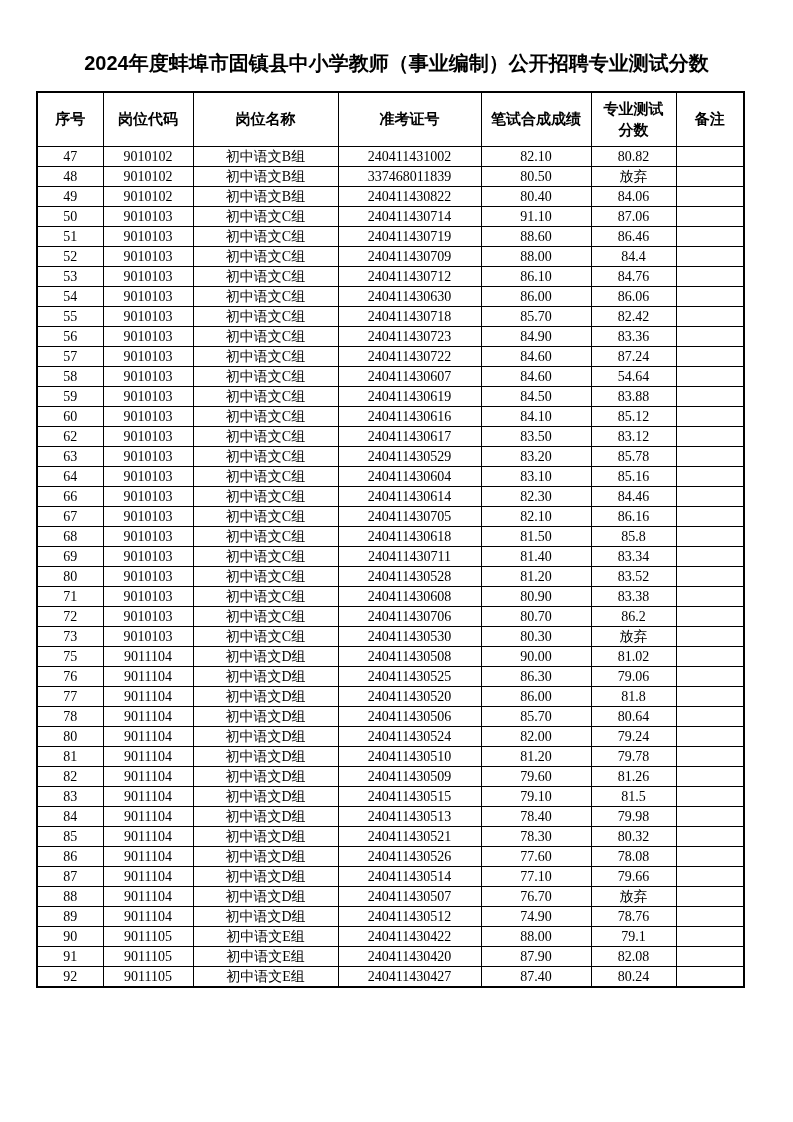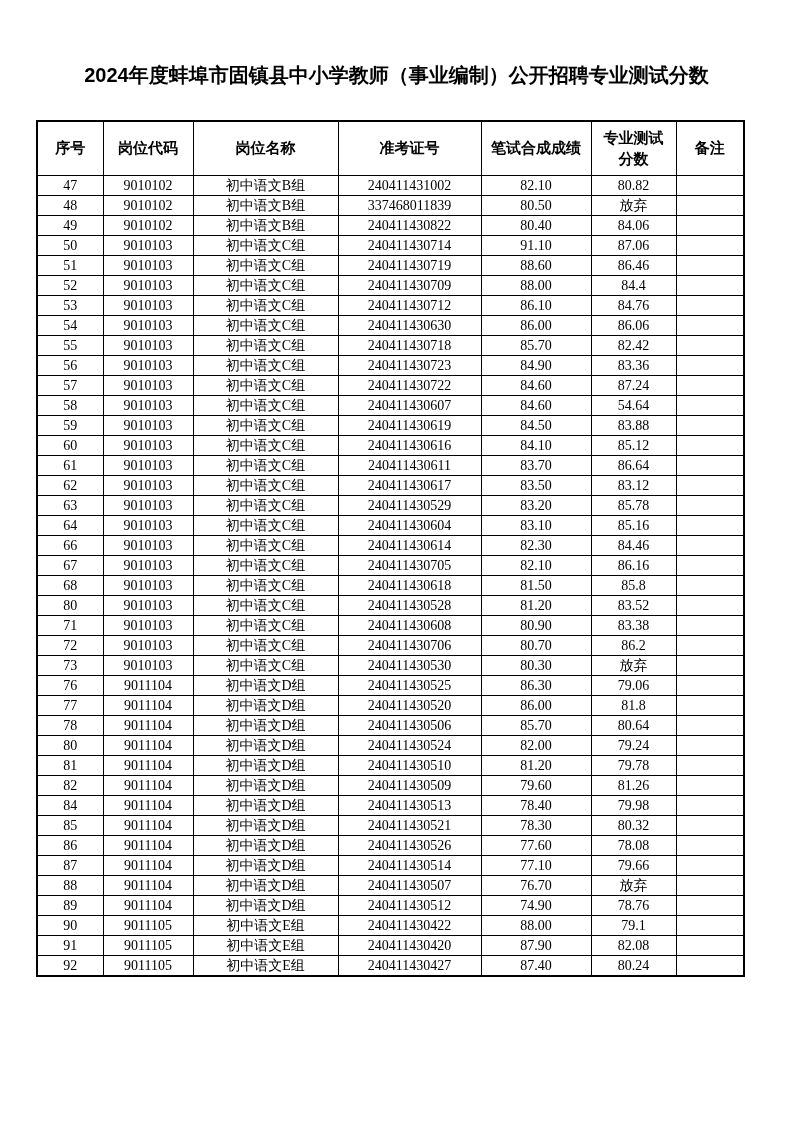--- a/index.html
+++ b/index.html
@@ -11,34 +11,34 @@
     font-family: "Liberation Serif", "DejaVu Serif", serif;
     color: #000000;
   }
   .page {
     position: relative;
     width: 793px;
     height: 1122px;
     overflow: hidden;
   }
   .title {
-    margin: 16px;
+    margin: 4px;
     padding-top: 47px;
     text-align: center;
     font-family: "Liberation Sans", "DejaVu Sans", sans-serif;
     font-weight: bold;
     font-size: 20px;
     line-height: 1.2;
     letter-spacing: 0px;
   }
   table.score-table {
     border-collapse: collapse;
     table-layout: fixed;
     margin-left: 36px;
-    margin-top: 33px;
+    margin-top: 16px;
     width: 707px;
     border: 2.5px solid #000000;
   }
   .score-table th, .score-table td {
     border: 1.5px solid #000000;
     text-align: center;
     vertical-align: middle;
     padding: 0 2px;
     overflow: hidden;
   }
@@ -213,29 +213,20 @@
         <tr>
     <td>60</td>
     <td>9010103</td>
     <td>初中语文C组</td>
     <td>240411430616</td>
     <td>84.10</td>
     <td>85.12</td>
     <td></td>
   </tr>
         <tr>
-    <td>61</td>
-    <td>9010103</td>
-    <td>初中语文C组</td>
-    <td>240411430611</td>
-    <td>83.70</td>
-    <td>86.64</td>
-    <td></td>
-  </tr>
-        <tr>
     <td>62</td>
     <td>9010103</td>
     <td>初中语文C组</td>
     <td>240411430617</td>
     <td>83.50</td>
     <td>83.12</td>
     <td></td>
   </tr>
         <tr>
     <td>63</td>
@@ -276,20 +267,29 @@
         <tr>
     <td>68</td>
     <td>9010103</td>
     <td>初中语文C组</td>
     <td>240411430618</td>
     <td>81.50</td>
     <td>85.8</td>
     <td></td>
   </tr>
         <tr>
+    <td>69</td>
+    <td>9010103</td>
+    <td>初中语文C组</td>
+    <td>240411430711</td>
+    <td>81.40</td>
+    <td>83.34</td>
+    <td></td>
+  </tr>
+        <tr>
     <td>80</td>
     <td>9010103</td>
     <td>初中语文C组</td>
     <td>240411430528</td>
     <td>81.20</td>
     <td>83.52</td>
     <td></td>
   </tr>
         <tr>
     <td>71</td>
@@ -312,20 +312,29 @@
         <tr>
     <td>73</td>
     <td>9010103</td>
     <td>初中语文C组</td>
     <td>240411430530</td>
     <td>80.30</td>
     <td>放弃</td>
     <td></td>
   </tr>
         <tr>
+    <td>75</td>
+    <td>9011104</td>
+    <td>初中语文D组</td>
+    <td>240411430508</td>
+    <td>90.00</td>
+    <td>81.02</td>
+    <td></td>
+  </tr>
+        <tr>
     <td>76</td>
     <td>9011104</td>
     <td>初中语文D组</td>
     <td>240411430525</td>
     <td>86.30</td>
     <td>79.06</td>
     <td></td>
   </tr>
         <tr>
     <td>77</td>
@@ -363,20 +372,29 @@
     <td>79.78</td>
     <td></td>
   </tr>
         <tr>
     <td>82</td>
     <td>9011104</td>
     <td>初中语文D组</td>
     <td>240411430509</td>
     <td>79.60</td>
     <td>81.26</td>
+    <td></td>
+  </tr>
+        <tr>
+    <td>83</td>
+    <td>9011104</td>
+    <td>初中语文D组</td>
+    <td>240411430515</td>
+    <td>79.10</td>
+    <td>81.5</td>
     <td></td>
   </tr>
         <tr>
     <td>84</td>
     <td>9011104</td>
     <td>初中语文D组</td>
     <td>240411430513</td>
     <td>78.40</td>
     <td>79.98</td>
     <td></td>

